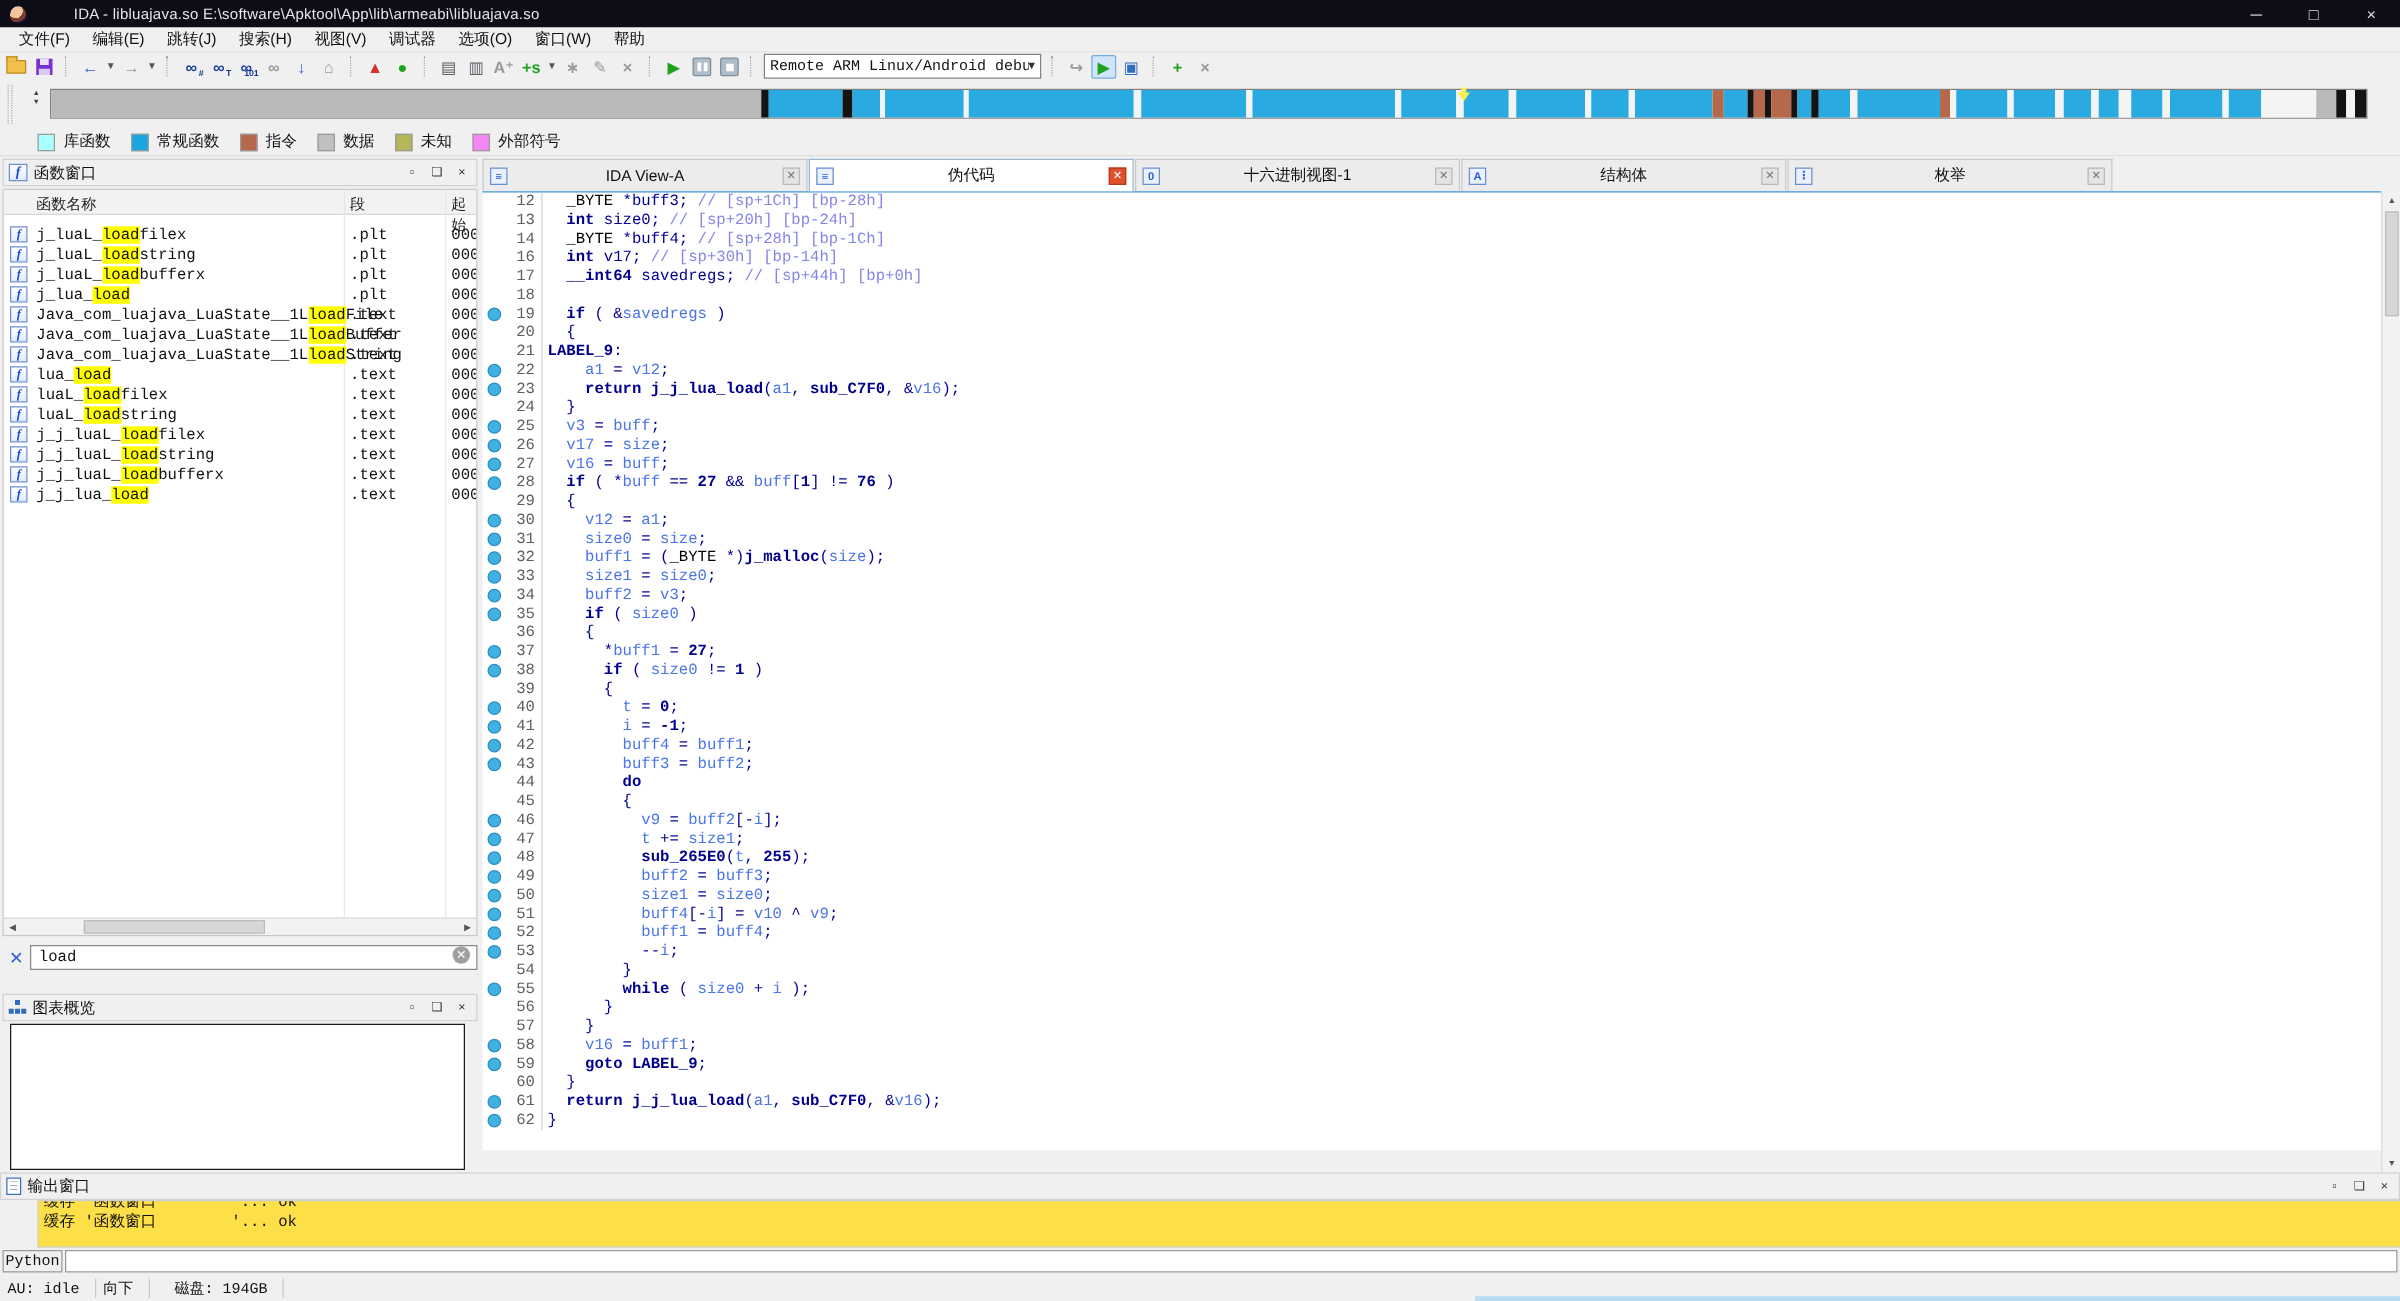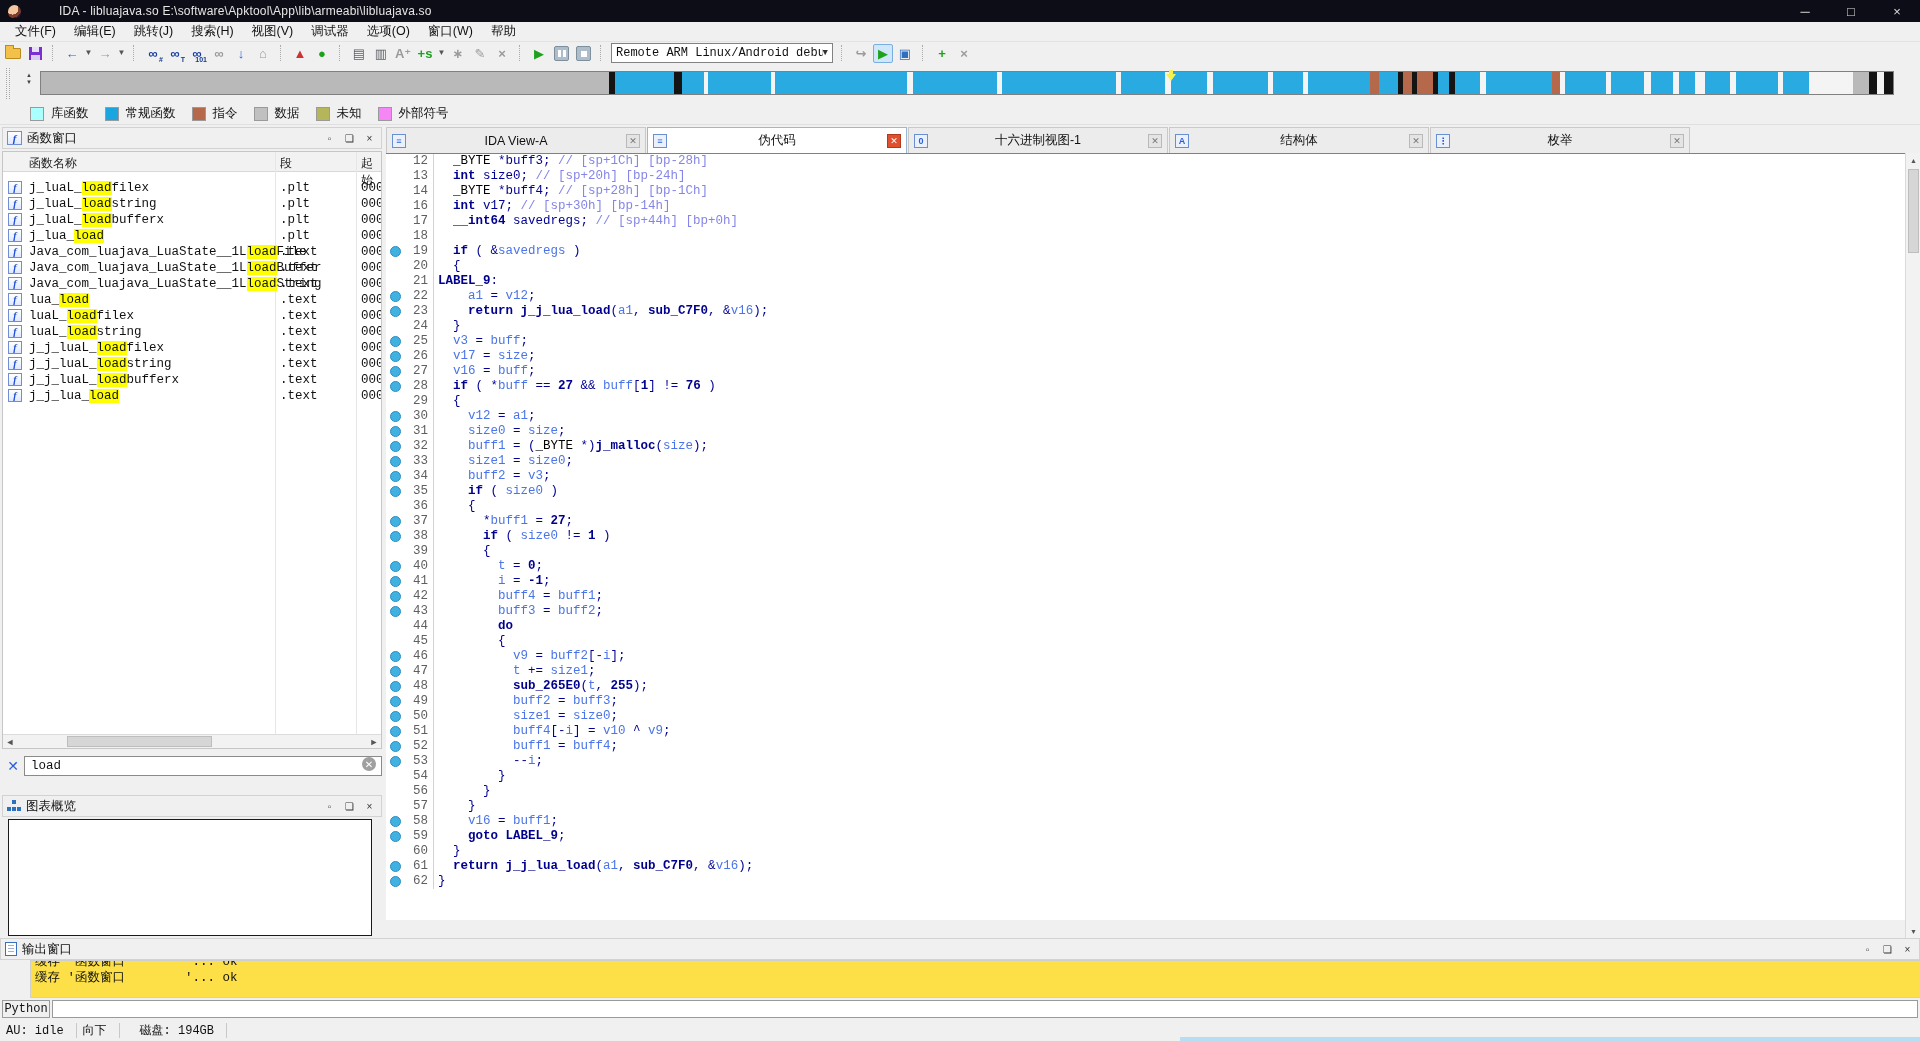--- a/index.html
+++ b/index.html
@@ -535,20 +535,21 @@
           <div class="code-line"><span class="bpcell"></span><span class="ln">45</span><span class="gline"></span><span class="ct" style="padding-left: 60px;"><span class="tk-p">{</span></span></div>
           <div class="code-line"><span class="bpcell on"></span><span class="ln">46</span><span class="gline"></span><span class="ct" style="padding-left: 75px;"><span class="tk-v">v9</span><span class="tk-p"> = </span><span class="tk-v">buff2</span><span class="tk-p">[-</span><span class="tk-v">i</span><span class="tk-p">];</span></span></div>
           <div class="code-line"><span class="bpcell on"></span><span class="ln">47</span><span class="gline"></span><span class="ct" style="padding-left: 75px;"><span class="tk-v">t</span><span class="tk-p"> += </span><span class="tk-v">size1</span><span class="tk-p">;</span></span></div>
           <div class="code-line"><span class="bpcell on"></span><span class="ln">48</span><span class="gline"></span><span class="ct" style="padding-left: 75px;"><span class="tk-k">sub_265E0</span><span class="tk-p">(</span><span class="tk-v">t</span><span class="tk-p">, </span><span class="tk-k">255</span><span class="tk-p">);</span></span></div>
           <div class="code-line"><span class="bpcell on"></span><span class="ln">49</span><span class="gline"></span><span class="ct" style="padding-left: 75px;"><span class="tk-v">buff2</span><span class="tk-p"> = </span><span class="tk-v">buff3</span><span class="tk-p">;</span></span></div>
           <div class="code-line"><span class="bpcell on"></span><span class="ln">50</span><span class="gline"></span><span class="ct" style="padding-left: 75px;"><span class="tk-v">size1</span><span class="tk-p"> = </span><span class="tk-v">size0</span><span class="tk-p">;</span></span></div>
           <div class="code-line"><span class="bpcell on"></span><span class="ln">51</span><span class="gline"></span><span class="ct" style="padding-left: 75px;"><span class="tk-v">buff4</span><span class="tk-p">[-</span><span class="tk-v">i</span><span class="tk-p">] = </span><span class="tk-v">v10</span><span class="tk-p"> ^ </span><span class="tk-v">v9</span><span class="tk-p">;</span></span></div>
           <div class="code-line"><span class="bpcell on"></span><span class="ln">52</span><span class="gline"></span><span class="ct" style="padding-left: 75px;"><span class="tk-v">buff1</span><span class="tk-p"> = </span><span class="tk-v">buff4</span><span class="tk-p">;</span></span></div>
           <div class="code-line"><span class="bpcell on"></span><span class="ln">53</span><span class="gline"></span><span class="ct" style="padding-left: 75px;"><span class="tk-p">--</span><span class="tk-v">i</span><span class="tk-p">;</span></span></div>
           <div class="code-line"><span class="bpcell"></span><span class="ln">54</span><span class="gline"></span><span class="ct" style="padding-left: 60px;"><span class="tk-p">}</span></span></div>
+          <div class="code-line"><span class="bpcell on"></span><span class="ln">55</span><span class="gline"></span><span class="ct" style="padding-left: 60px;"><span class="tk-k">while</span><span class="tk-p"> ( </span><span class="tk-v">size0</span><span class="tk-p"> + </span><span class="tk-v">i</span><span class="tk-p"> );</span></span></div>
           <div class="code-line"><span class="bpcell"></span><span class="ln">56</span><span class="gline"></span><span class="ct" style="padding-left: 45px;"><span class="tk-p">}</span></span></div>
           <div class="code-line"><span class="bpcell"></span><span class="ln">57</span><span class="gline"></span><span class="ct" style="padding-left: 30px;"><span class="tk-p">}</span></span></div>
           <div class="code-line"><span class="bpcell on"></span><span class="ln">58</span><span class="gline"></span><span class="ct" style="padding-left: 30px;"><span class="tk-v">v16</span><span class="tk-p"> = </span><span class="tk-v">buff1</span><span class="tk-p">;</span></span></div>
           <div class="code-line"><span class="bpcell on"></span><span class="ln">59</span><span class="gline"></span><span class="ct" style="padding-left: 30px;"><span class="tk-k">goto</span><span class="tk-p"> </span><span class="tk-k">LABEL_9</span><span class="tk-p">;</span></span></div>
           <div class="code-line"><span class="bpcell"></span><span class="ln">60</span><span class="gline"></span><span class="ct" style="padding-left: 15px;"><span class="tk-p">}</span></span></div>
           <div class="code-line"><span class="bpcell on"></span><span class="ln">61</span><span class="gline"></span><span class="ct" style="padding-left: 15px;"><span class="tk-k">return</span><span class="tk-p"> </span><span class="tk-k">j_j_lua_load</span><span class="tk-p">(</span><span class="tk-v">a1</span><span class="tk-p">, </span><span class="tk-k">sub_C7F0</span><span class="tk-p">, &amp;</span><span class="tk-v">v16</span><span class="tk-p">);</span></span></div>
           <div class="code-line"><span class="bpcell on"></span><span class="ln">62</span><span class="gline"></span><span class="ct" style="padding-left: 0px;"><span class="tk-p">}</span></span></div>
         </div>
     </div>
     <div class="codestatus">0000C72C sub_C700:47 (C72C)</div>

